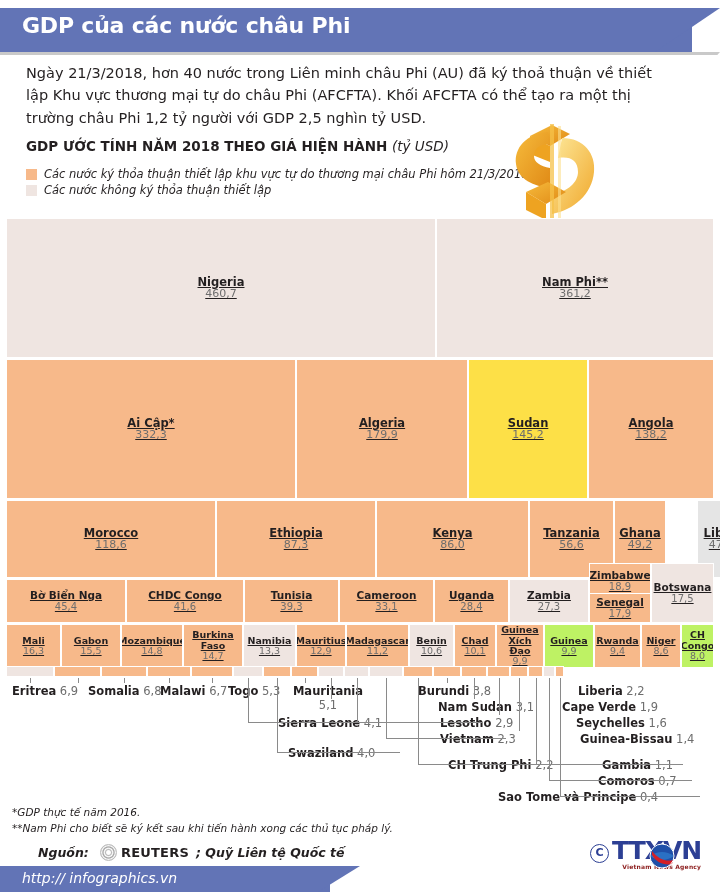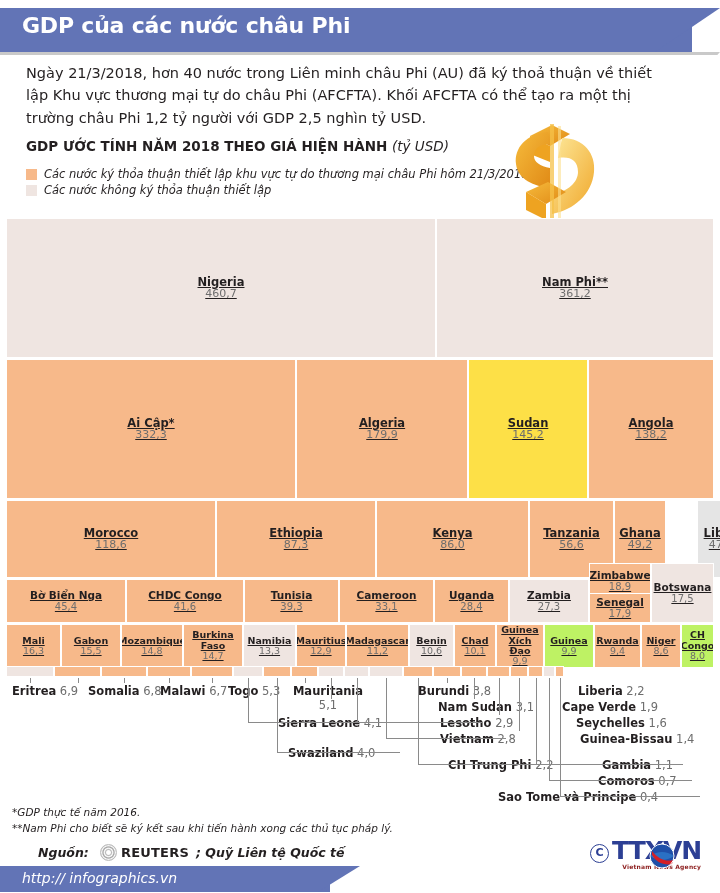--- a/index.html
+++ b/index.html
@@ -319,21 +319,21 @@
     <div class="lead-lbl" style="left: 288px; top: 86px;"><b>Swaziland</b> <span>4,0</span></div>
     <div class="lline" style="left: 277px; top: 92px; width: 123px; height: 1px;"></div>
     <div class="lline" style="left: 277px; top: 18px; width: 1px; height: 75px;"></div>
     <div class="lead-lbl" style="left: 418px; top: 24px;"><b>Burundi</b> <span>3,8</span></div>
     <div class="lline" style="left: 305px; top: 18px; width: 1px; height: 5px;"></div>
     <div class="lead-lbl" style="left: 438px; top: 40px;"><b>Nam Sudan</b> <span>3,1</span></div>
     <div class="lline" style="left: 331px; top: 18px; width: 1px; height: 21px;"></div>
     <div class="lead-lbl" style="left: 440px; top: 56px; text-align: center;"><b>Lesotho</b> <span>2,9</span></div>
     <div class="lline" style="left: 357px; top: 62px; width: 126px; height: 1px;"></div>
     <div class="lline" style="left: 357px; top: 18px; width: 1px; height: 45px;"></div>
-    <div class="lead-lbl" style="left: 440px; top: 72px;"><b>Vietnam</b> <span>2,8</span></div>
+    <div class="lead-lbl" style="left: 440px; top: 72px;"><b>Vietnam</b> <span>2,3</span></div>
     <div class="lline" style="left: 386px; top: 78px; width: 120px; height: 1px;"></div>
     <div class="lline" style="left: 386px; top: 18px; width: 1px; height: 61px;"></div>
     <div class="lead-lbl" style="left: 448px; top: 98px;"><b>CH Trung Phi</b> <span>2,2</span></div>
     <div class="lline" style="left: 418px; top: 104px; width: 135px; height: 1px;"></div>
     <div class="lline" style="left: 418px; top: 18px; width: 1px; height: 87px;"></div>
     <div class="lead-lbl" style="left: 578px; top: 24px;"><b>Liberia</b> <span>2,2</span></div>
     <div class="lline" style="left: 447px; top: 18px; width: 1px; height: 5px;"></div>
     <div class="lead-lbl" style="left: 562px; top: 40px;"><b>Cape Verde</b> <span>1,9</span></div>
     <div class="lline" style="left: 474px; top: 18px; width: 1px; height: 21px;"></div>
     <div class="lead-lbl" style="left: 576px; top: 56px;"><b>Seychelles</b> <span>1,6</span></div>

